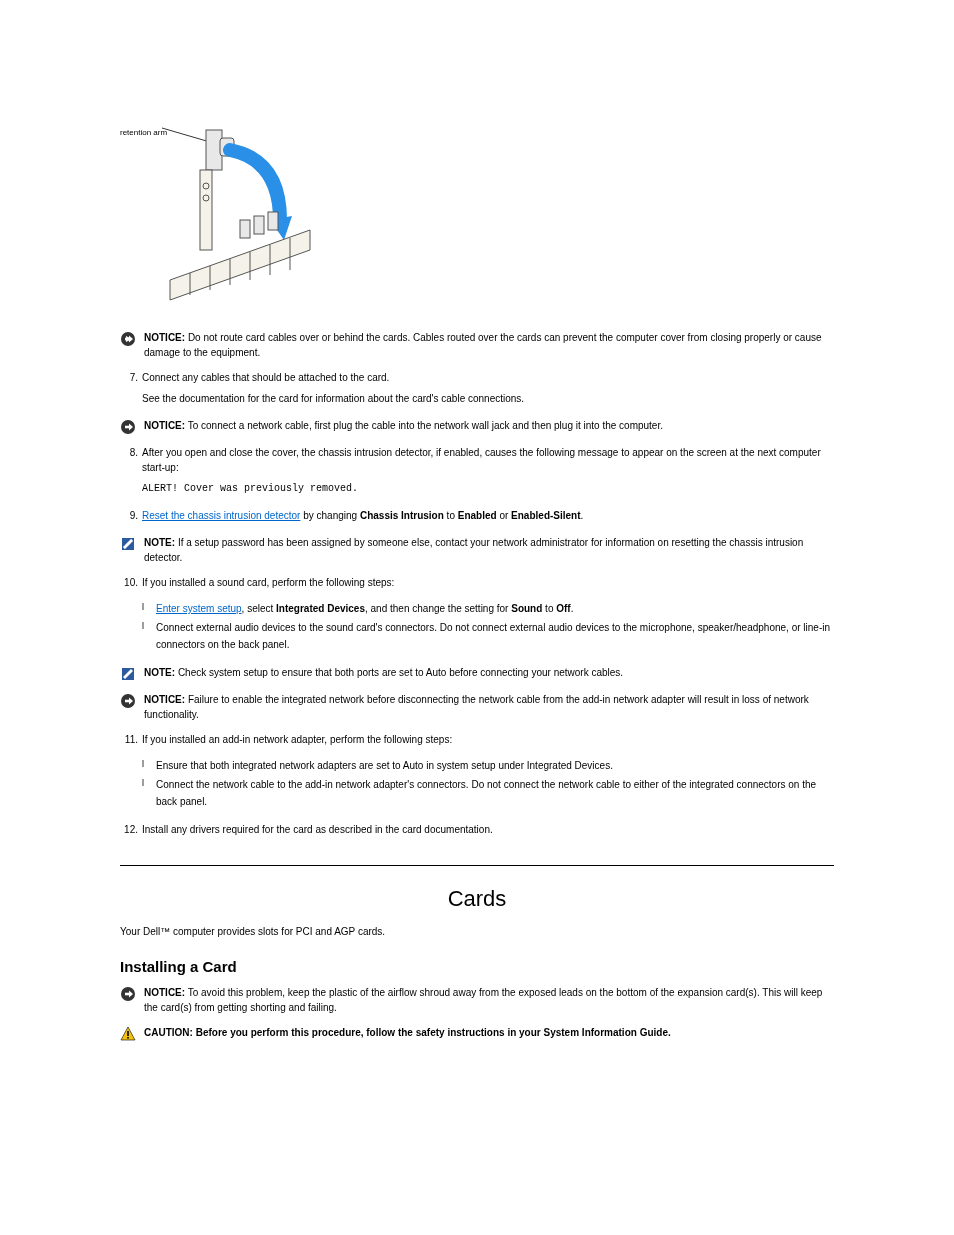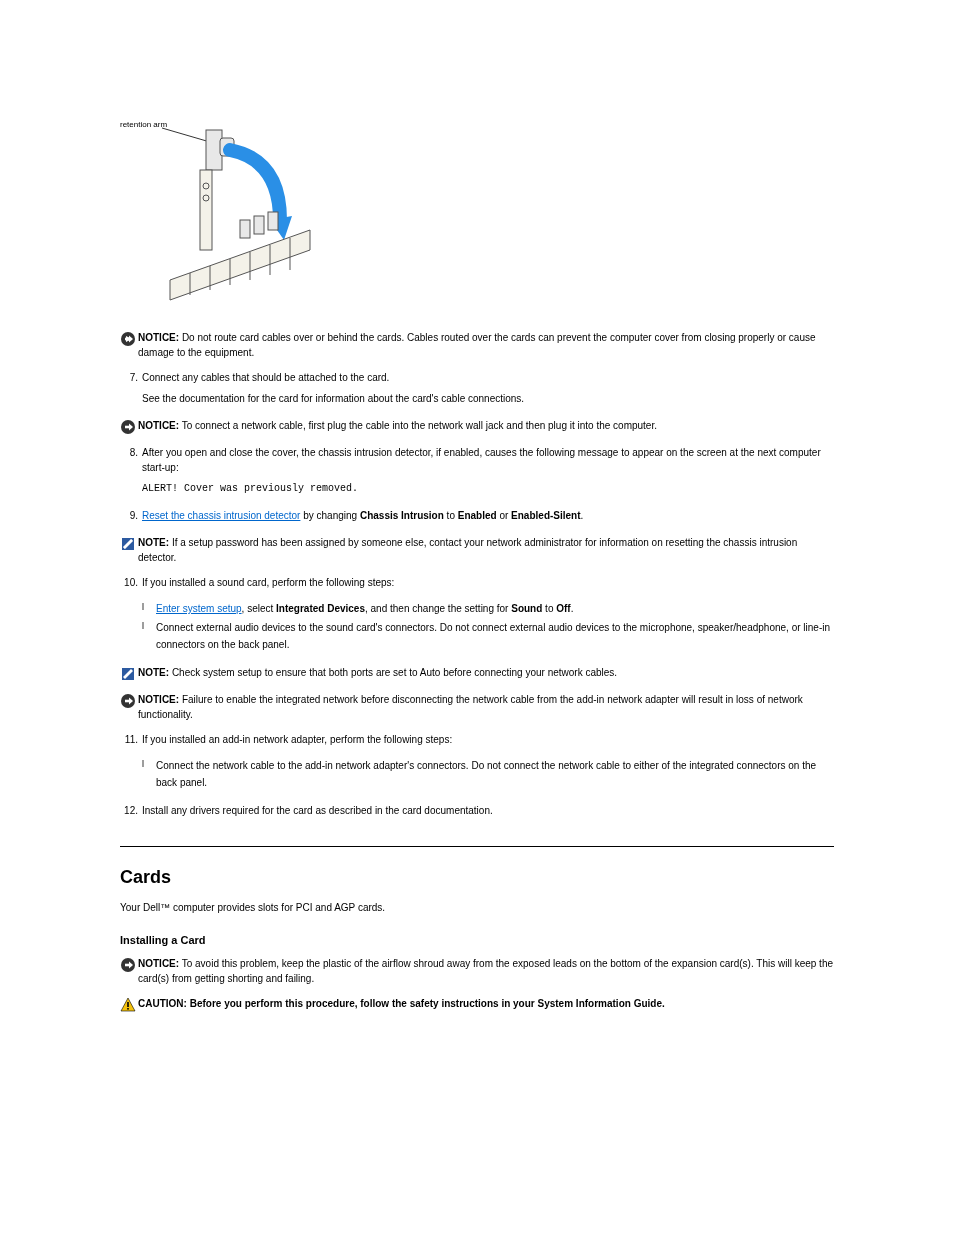--- a/index.html
+++ b/index.html
@@ -17,21 +17,21 @@
     position: relative;
   }
   .figure {
     width: 200px;
     height: 190px;
     position: relative;
     margin-bottom: 20px;
   }
   .fig-label {
     position: absolute;
-    top: 0;
+    top: 8px;
     left: 0;
     font-size: 8px;
     color: #000;
   }
   .ol-main {
     list-style: none;
     padding: 0;
     margin: 0;
     font-size: 10px;
     line-height: 1.5;
@@ -44,21 +44,21 @@
   .ol-main > li .step-num {
     position: absolute;
     left: 0;
     top: 0;
     width: 18px;
     text-align: right;
   }
   .notice-row {
     display: flex;
     align-items: flex-start;
-    gap: 2px;
+    gap: 8px;
     margin: 10px 0;
     font-size: 10px;
     line-height: 1.5;
   }
   .notice-row .icon {
     flex: 0 0 16px;
     height: 16px;
     display: flex;
     align-items: center;
     justify-content: center;
@@ -70,26 +70,27 @@
     font-size: 10px;
     line-height: 1.5;
   }
   a.link { color: #0066cc; }
   hr.section-rule {
     border: none;
     border-top: 1px solid #000;
     margin: 28px 0 20px 0;
   }
   h2.section-title {
-    font-size: 18px;
-    font-weight: bold;
+    font-size: 22px;
+    font-weight: normal;
     margin: 0 0 12px 0;
+    text-align: center;
   }
   h3.sub-title {
-    font-size: 11px;
+    font-size: 15px;
     font-weight: bold;
     margin: 18px 0 10px 0;
   }
   .body-p {
     font-size: 10px;
     line-height: 1.6;
     margin: 0 0 10px 0;
   }
   .sub-list {
     list-style: none;
@@ -257,20 +258,21 @@
       <span class="notice-label">NOTICE:</span>
       <span>Failure to enable the integrated network before disconnecting the network cable from the add-in network adapter will result in loss of network functionality.</span>
     </div>
   </div>
 
   <ol class="ol-main">
     <li>
       <span class="step-num">11.</span>
       <span>If you installed an add-in network adapter, perform the following steps:</span>
       <ul class="sub-list" style="margin-top:10px">
+        <li>Ensure that both integrated network adapters are set to Auto in system setup under Integrated Devices.</li>
         <li>Connect the network cable to the add-in network adapter's connectors. Do not connect the network cable to either of the integrated connectors on the back panel.</li>
       </ul>
     </li>
     <li>
       <span class="step-num">12.</span>
       <span>Install any drivers required for the card as described in the card documentation.</span>
     </li>
   </ol>
 
   <hr class="section-rule">

